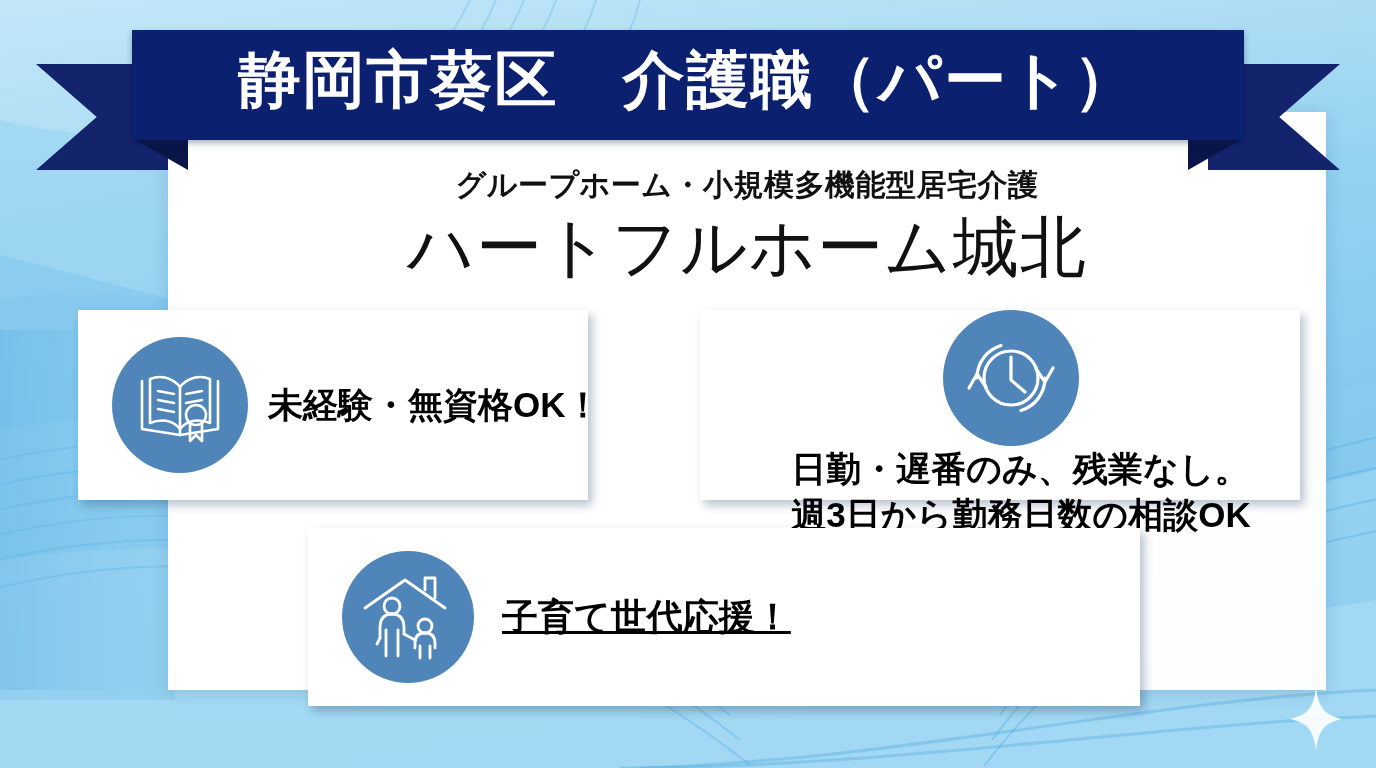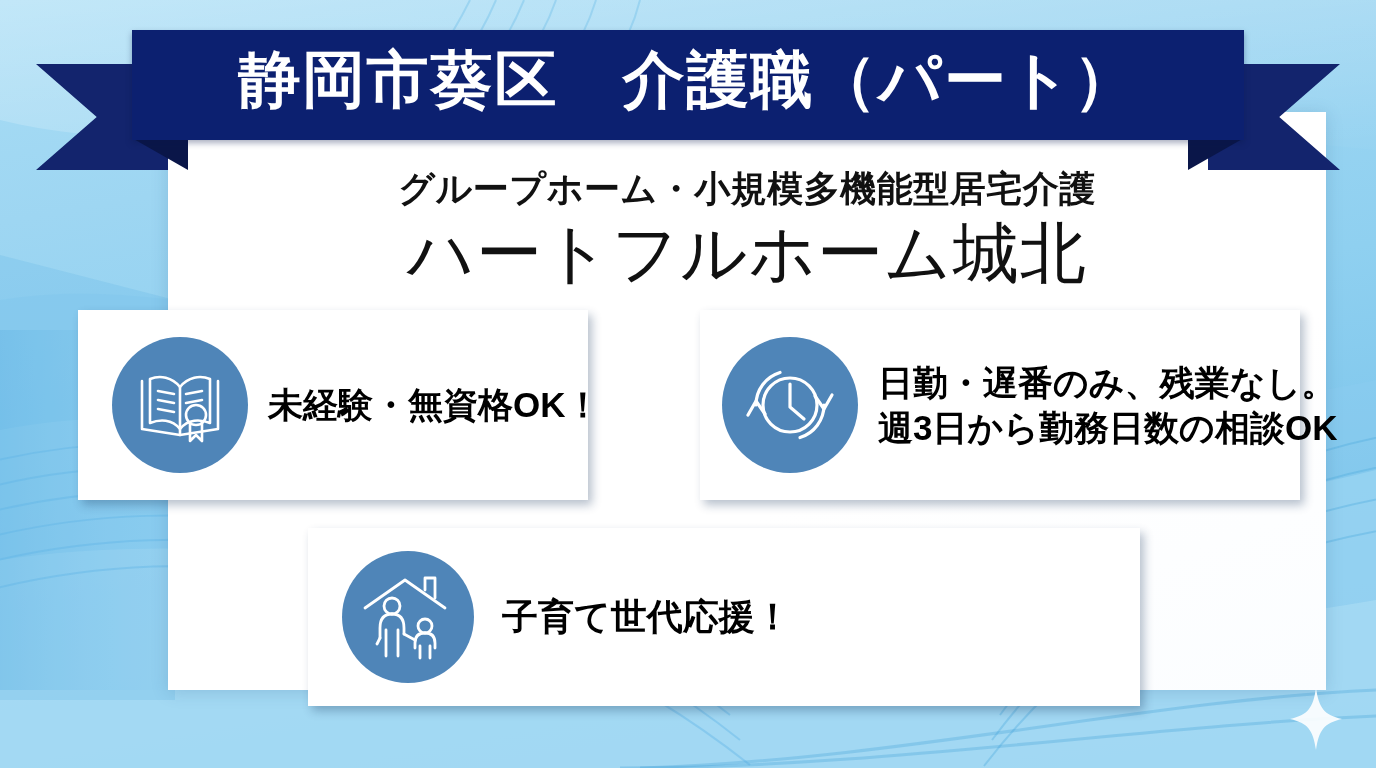--- a/index.html
+++ b/index.html
@@ -99,21 +99,21 @@
   
   .headings {
     position: absolute;
     left: 168px;
     top: 168px;
     width: 1158px;
     text-align: center;
     color: #111111;
   }
   .service-type {
-    font-size: 36px;
+    font-size: 30px;
     font-weight: 700;
     letter-spacing: 0.5px;
     line-height: 1.15;
     white-space: nowrap;
   }
   .facility-name {
     margin-top: 8px;
     font-size: 66px;
     font-weight: 400;
     letter-spacing: 1px;
@@ -124,22 +124,22 @@
   
   .card {
     position: absolute;
     background: #ffffff;
     box-shadow: 4px 5px 9px rgba(20, 50, 90, 0.30);
     display: flex;
     align-items: center;
     box-sizing: border-box;
   }
   .card-1 { left: 78px;  top: 310px; width: 510px; height: 190px; padding-left: 34px; }
-  .card-2 { left: 700px; top: 310px; width: 600px; height: 190px; padding-left: 22px; }
-  .card-3 { left: 308px; top: 528px; width: 832px; height: 178px; padding-left: 34px; }
+  .card-2 { left: 700px; top: 310px; width: 600px; height: 190px; padding-left: 22px; flex-direction: column; }
+  .card-3 { left: 308px; top: 528px; width: 832px; height: 178px; padding-left: 34px; text-decoration: underline; }
 
   .card-icon {
     flex: 0 0 auto;
     width: 136px;
     height: 136px;
     border-radius: 50%;
     background: #4f85b8;
     display: flex;
     align-items: center;
     justify-content: center;

